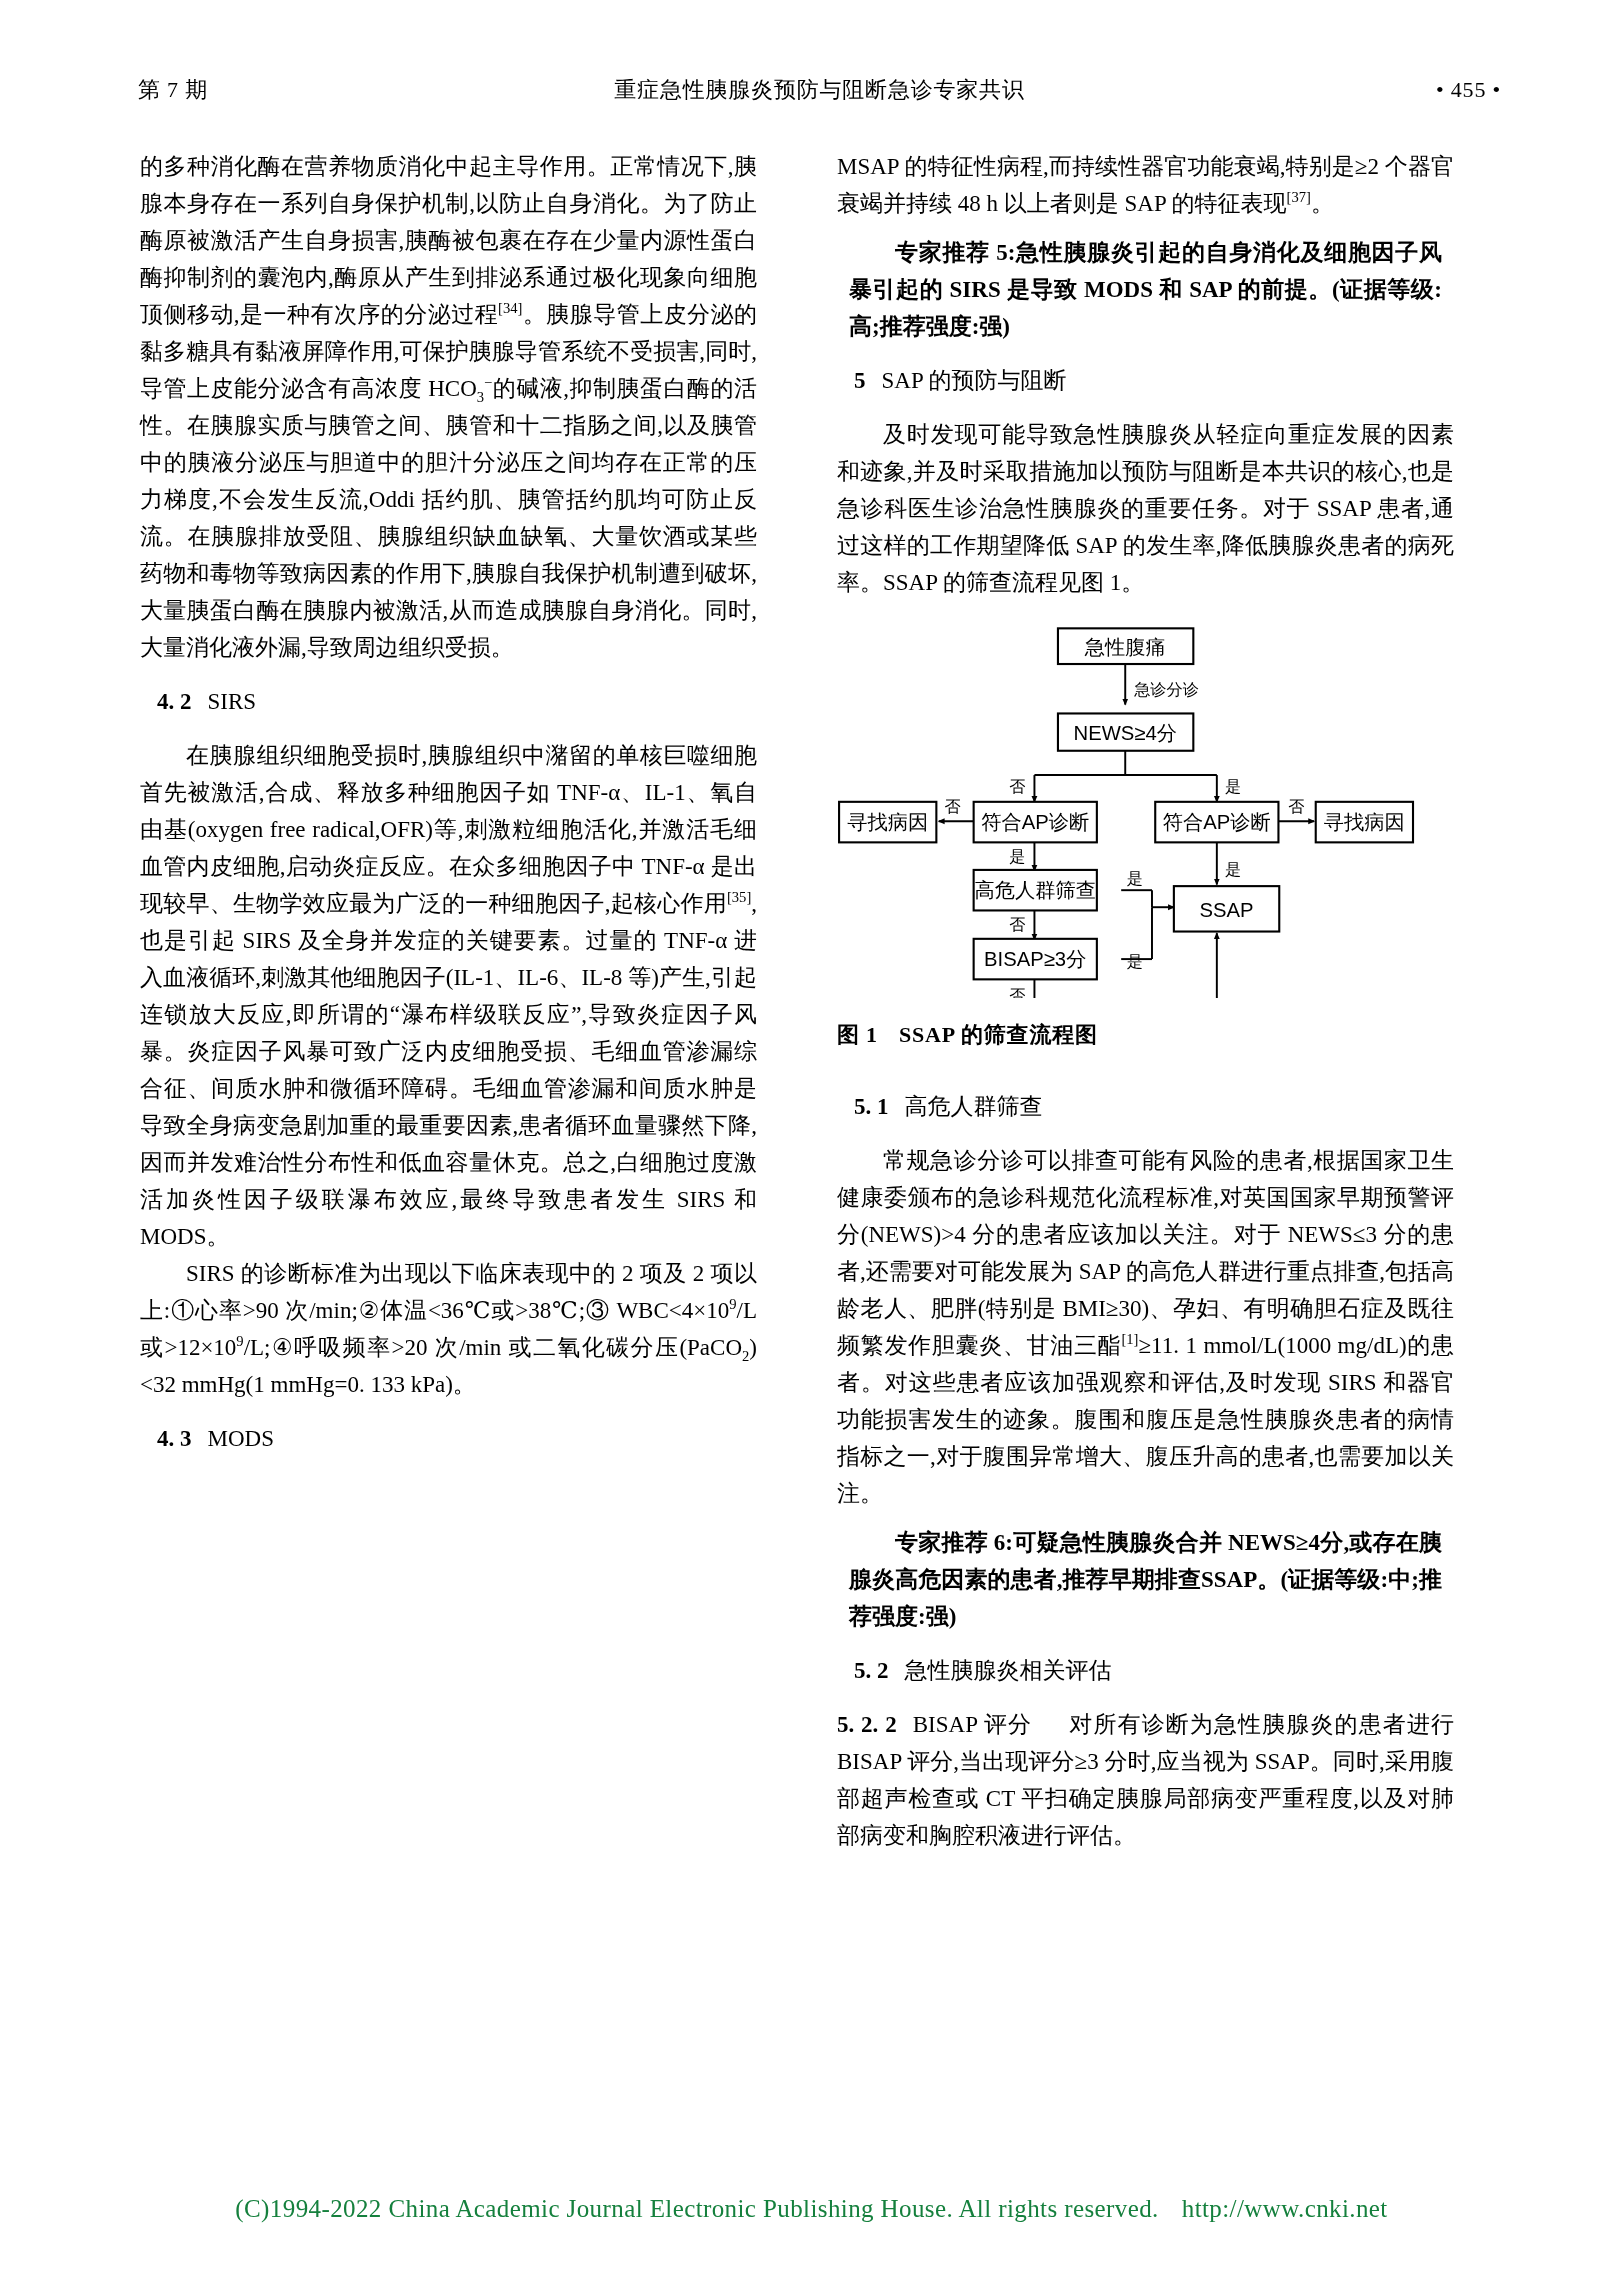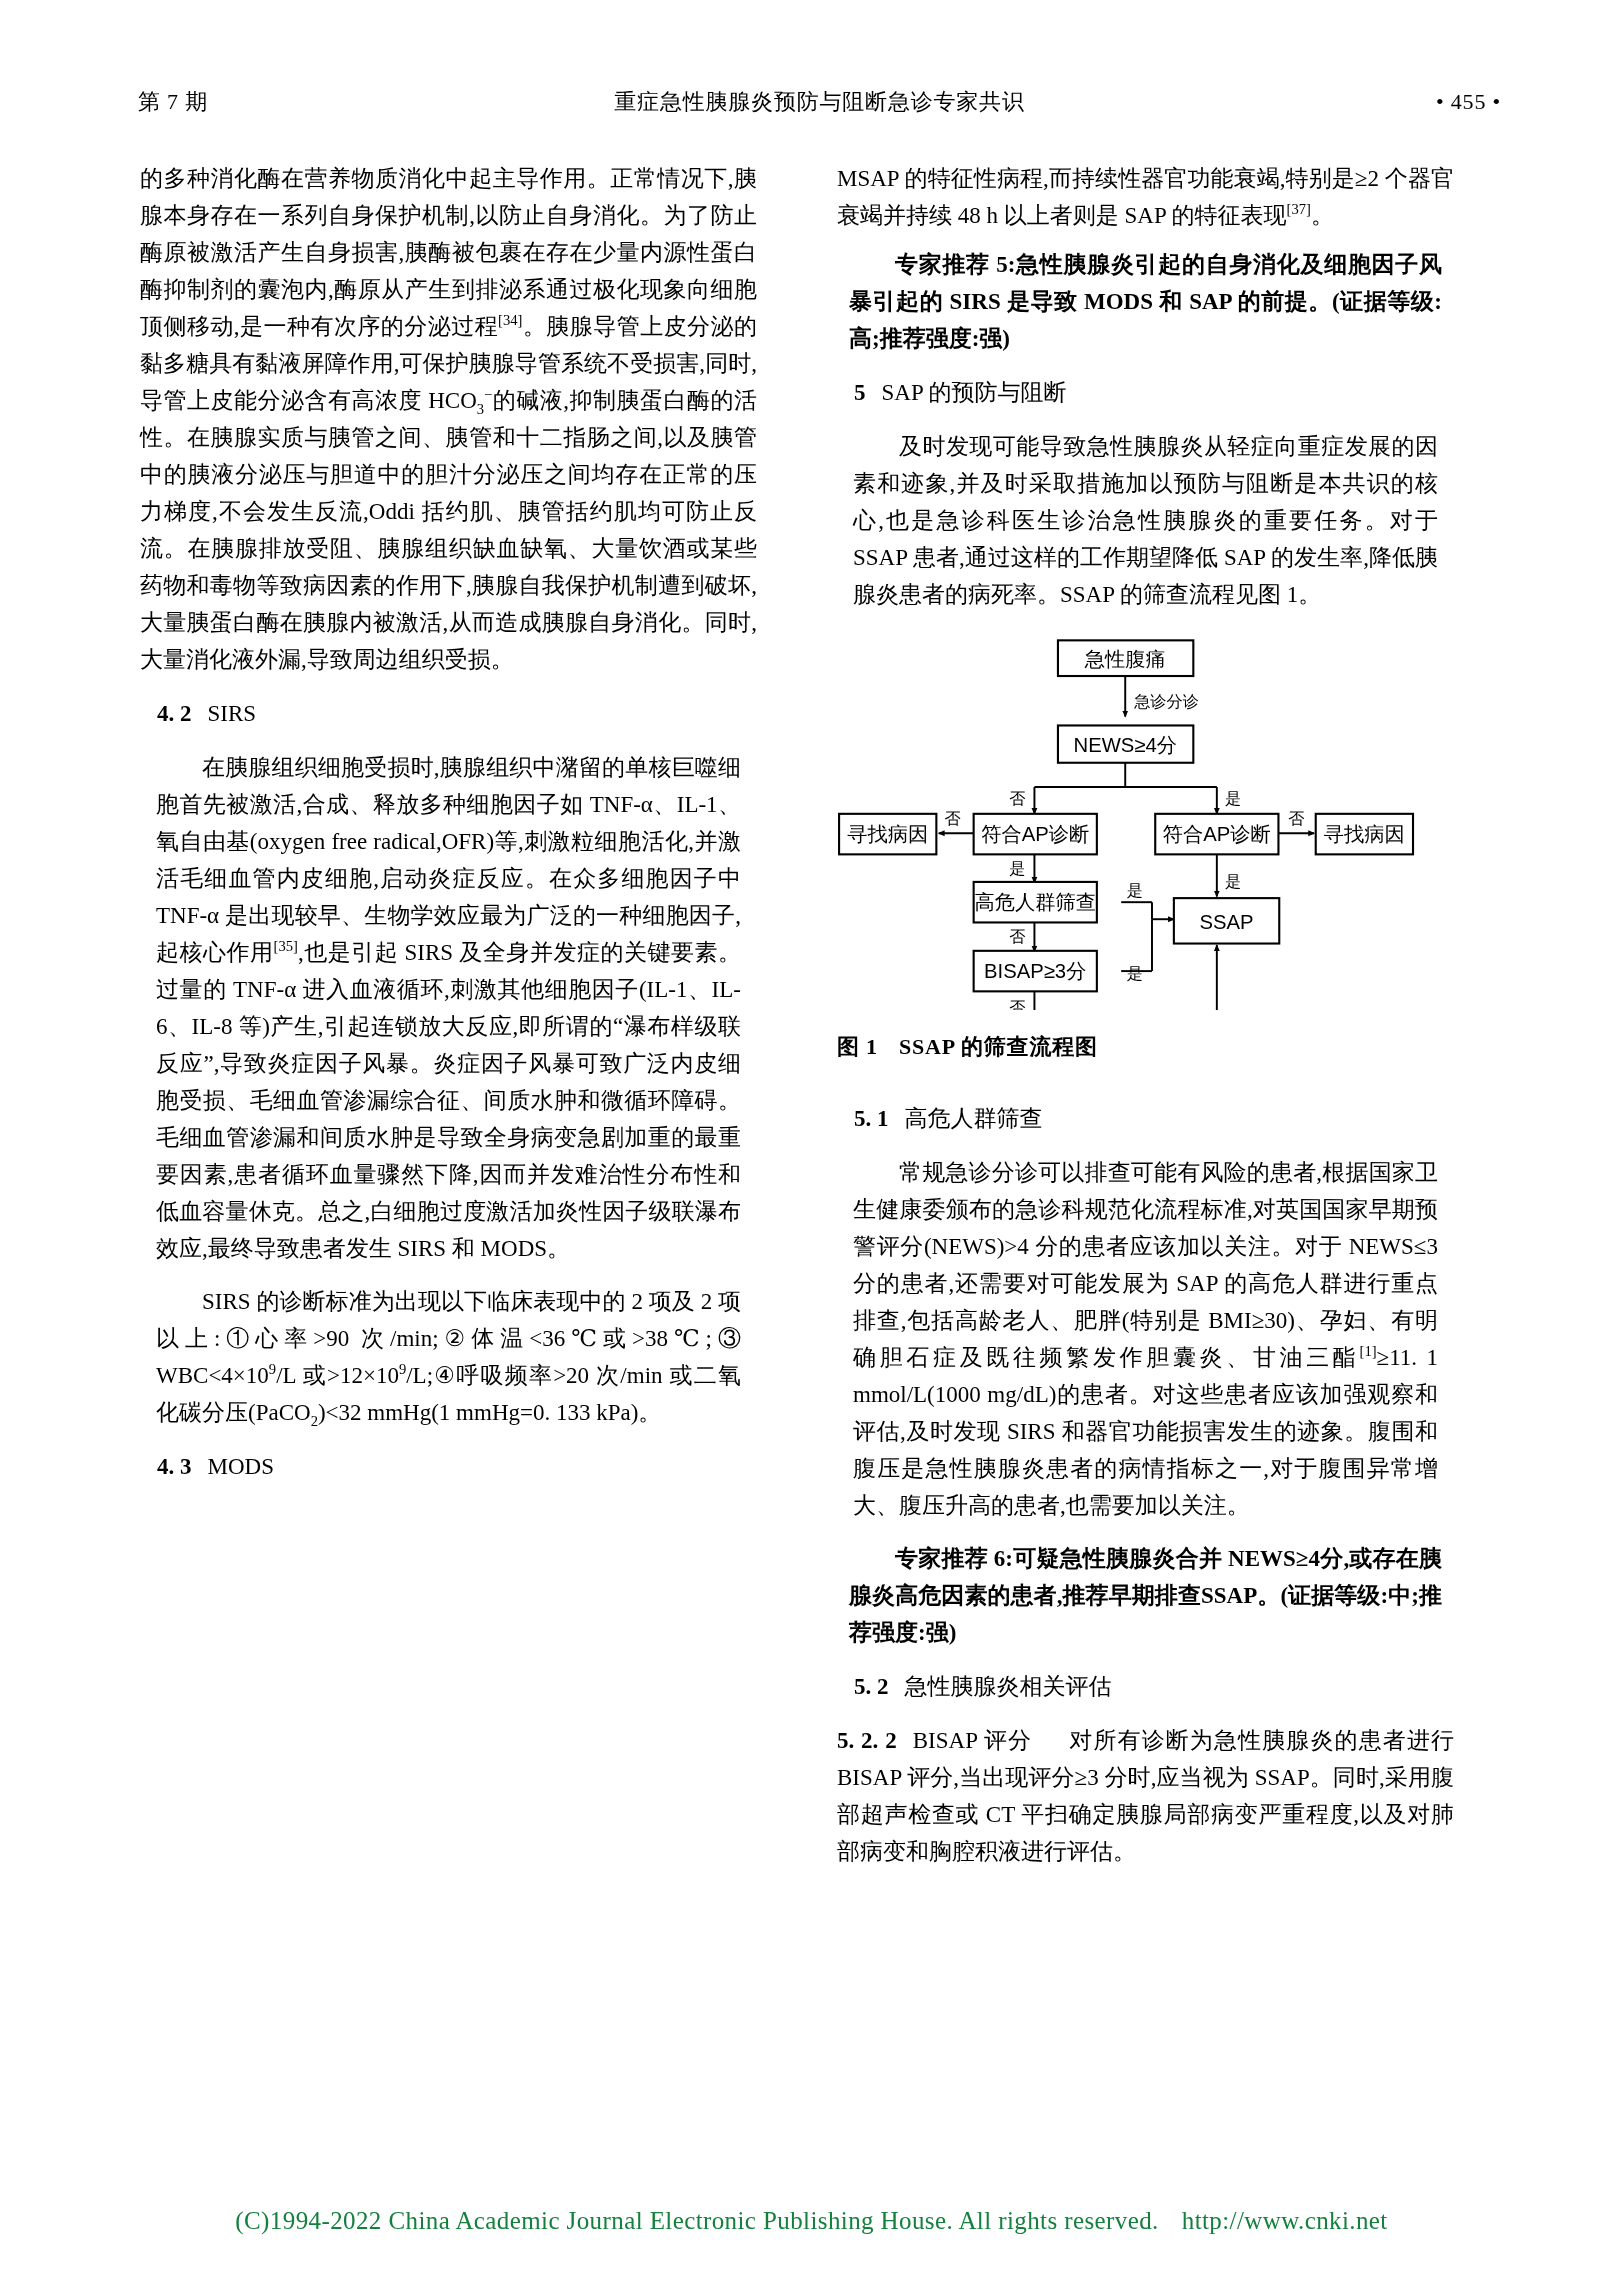--- a/index.html
+++ b/index.html
@@ -10,21 +10,21 @@
   body {
     width: 1623px;
     height: 2295px;
     font-family: "Liberation Serif", "DejaVu Serif", serif;
     color: #000000;
     position: relative;
     overflow: hidden;
   }
   .page {
     position: absolute;
-    left: 0; top: 16px;
+    left: 0; top: 4px;
     width: 1623px;
     height: 2031px;
   }
 
   
   .runhead {
     position: absolute;
     left: 138px;
     top: 71px;
     width: 1363px;
@@ -60,21 +60,21 @@
     width: 617px;
     font-size: 23px;
     line-height: 37px;
     text-align: justify;
     text-justify: inter-ideograph;
   }
   .col-left  { left: 140px; }
   .col-right { left: 837px; }
 
   p.para {
-    margin: 16px;
+    margin: 0;
     text-indent: 46px;
     text-align: justify;
   }
   p.cont {
     margin: 0;
     text-indent: 0;
     text-align: justify;
   }
   p.head {
     margin: 17px;

